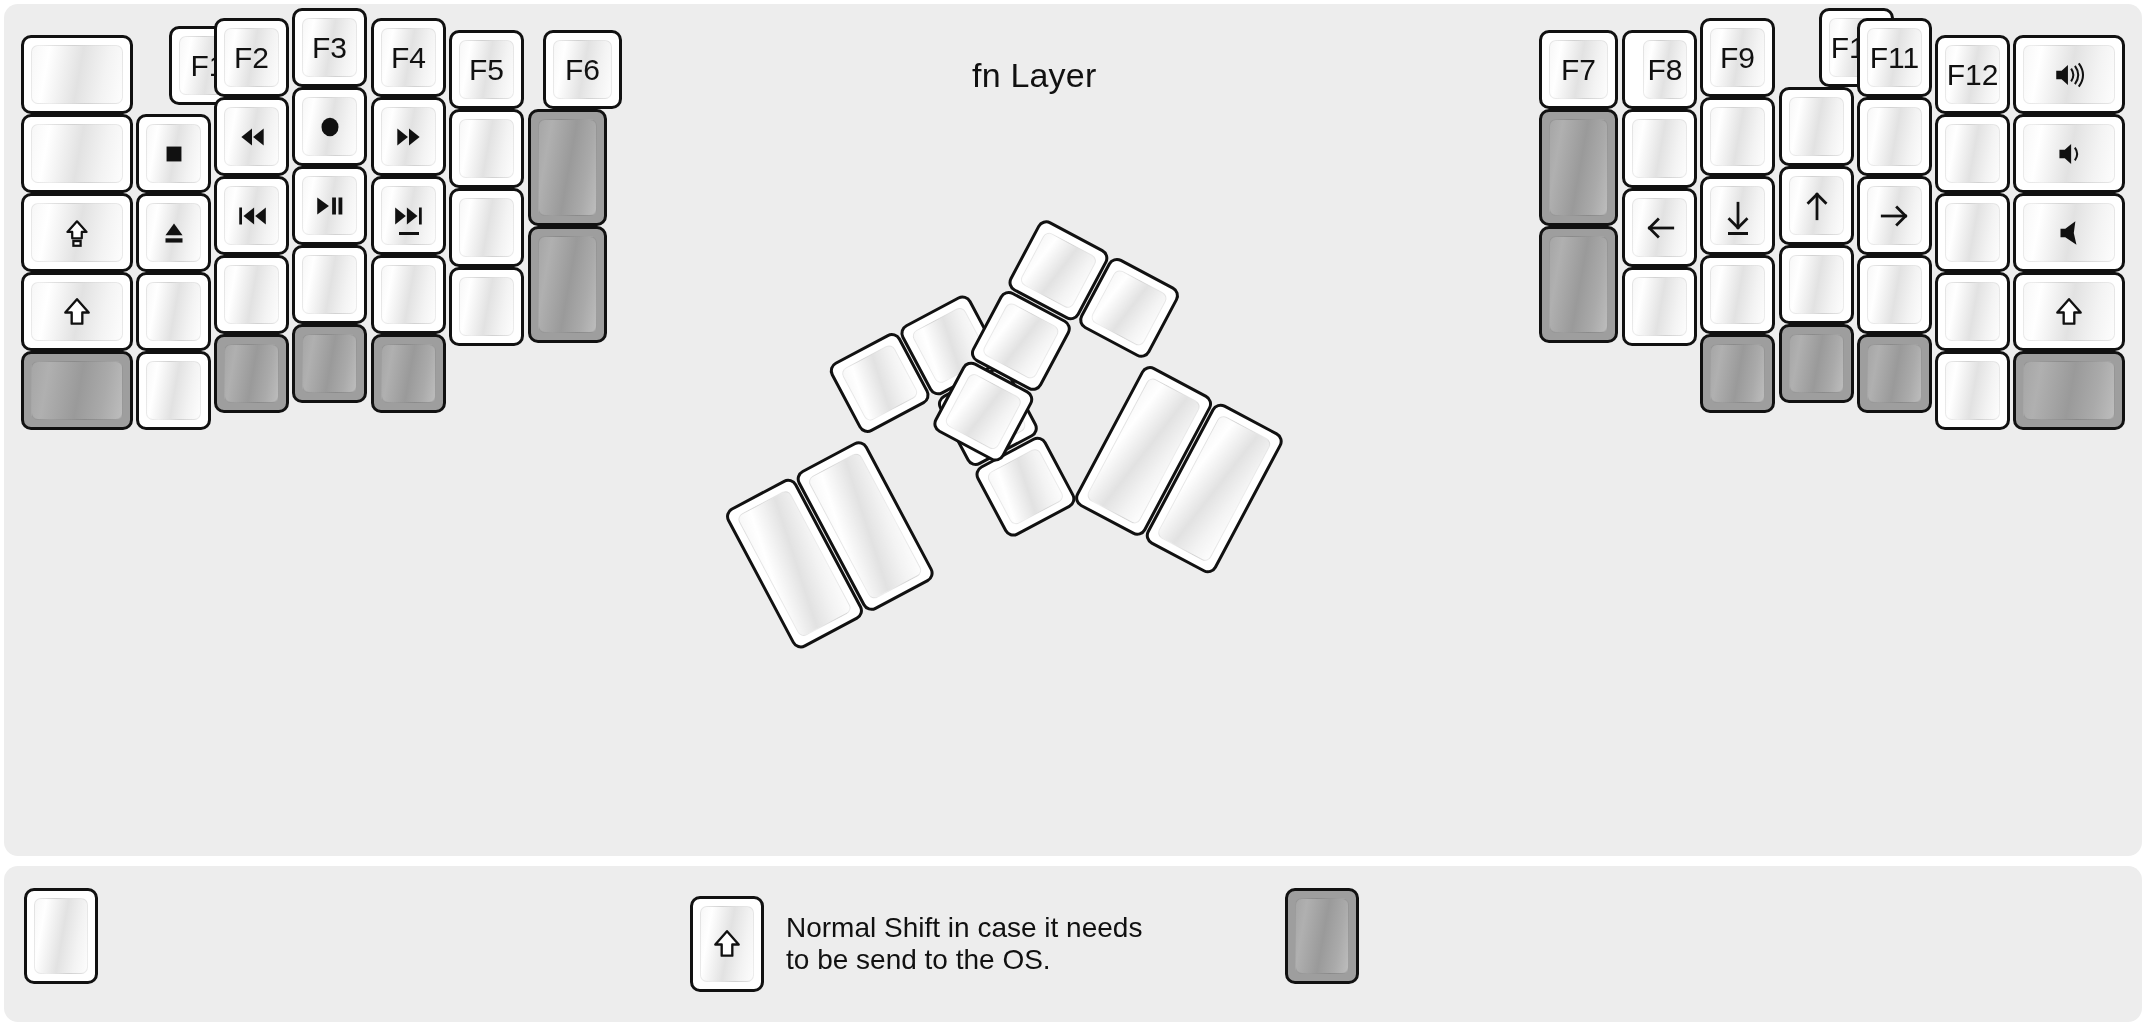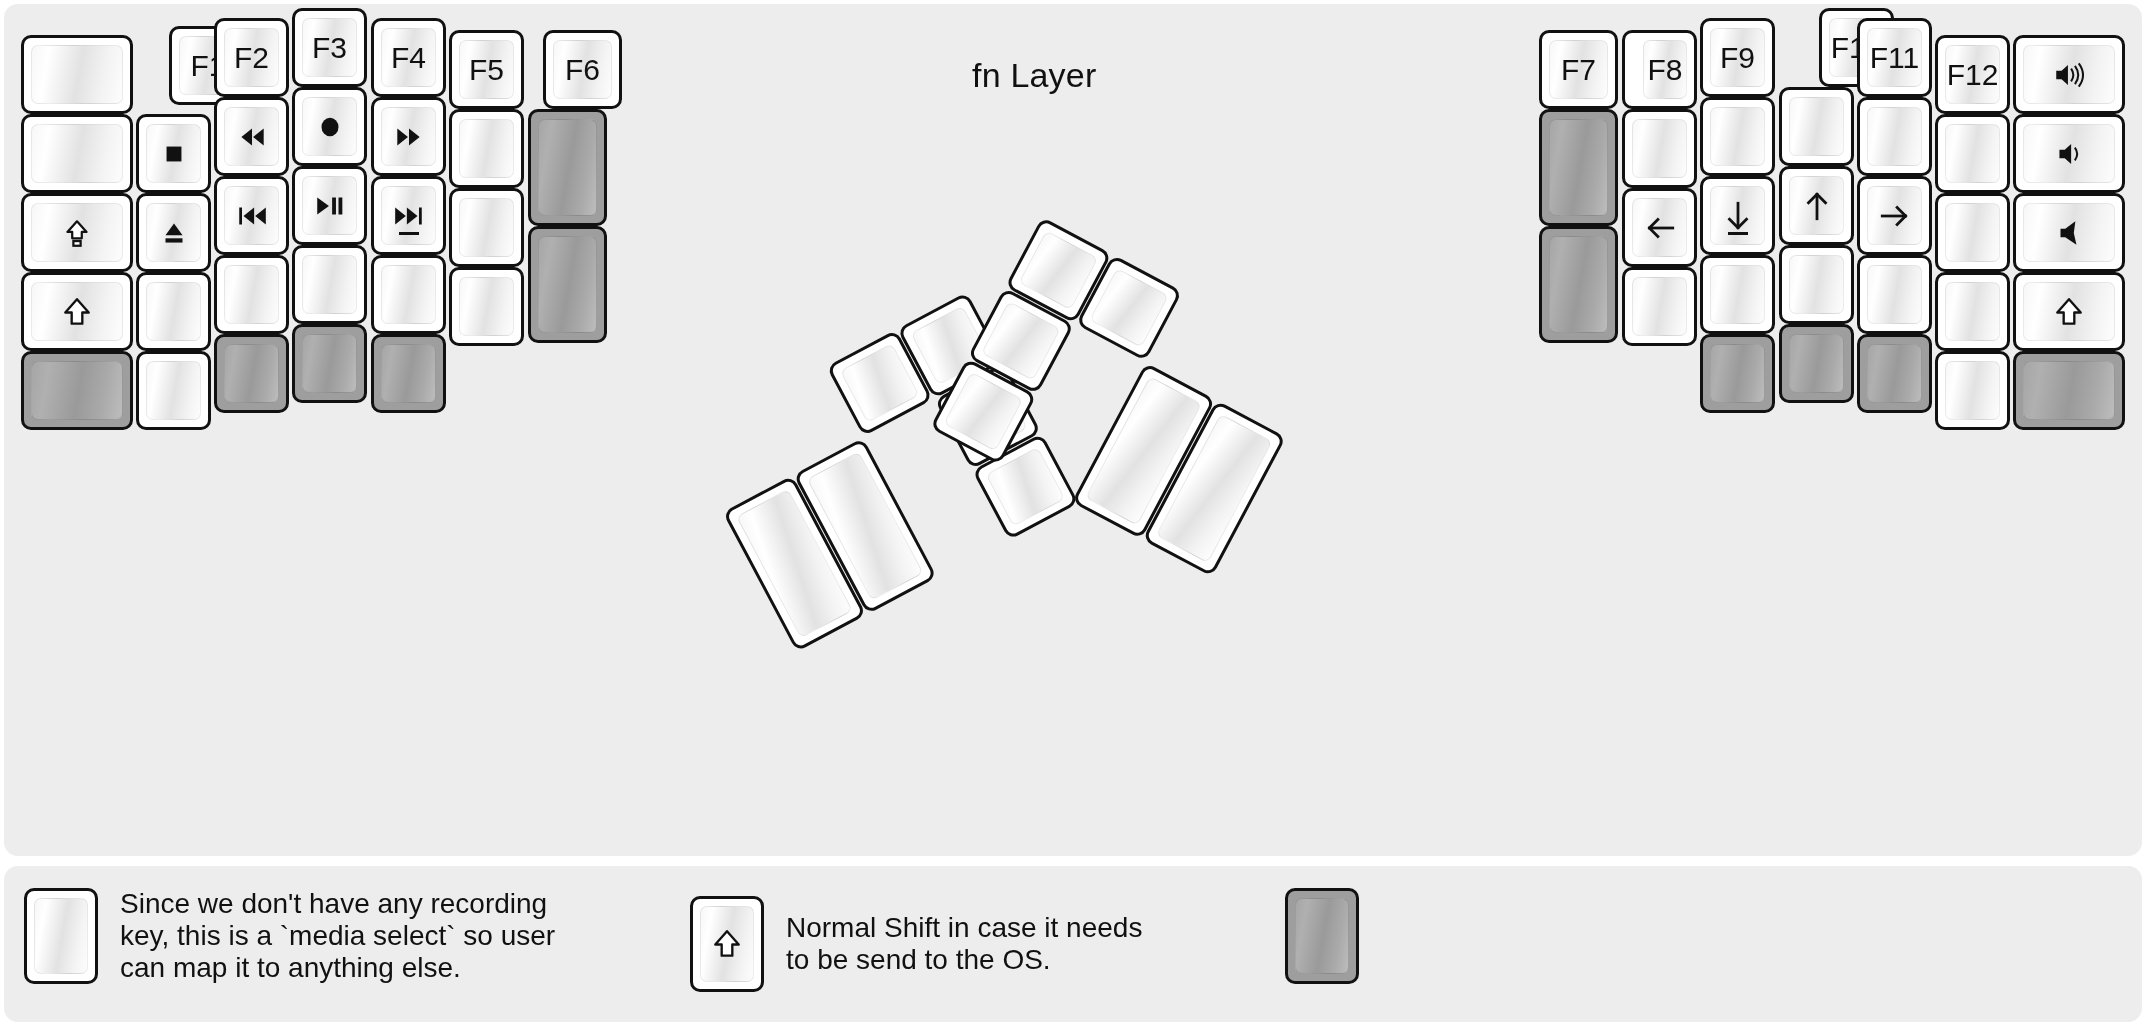--- a/index.html
+++ b/index.html
@@ -574,23 +574,20 @@
   <div class="panel" id="legend-panel"></div>
   <div id="legend-items">
       <div class="lg-item" style="left: 24px; top: 888px;">
         <div class="lg-key">
           <div class="key" style="left: 0px; top: 0px; width: 74px; height: 96px;">
             <div class="cap">
               <div class="legend"></div>
             </div>
           </div>
         </div>
-        <div class="lg-text">Since we don't have any recording
-key, this is a `media select` so user
-can map it to anything else.</div>
       </div>
       <div class="lg-item" style="left: 690px; top: 896px;">
         <div class="lg-key">
           <div class="key" style="left: 0px; top: 0px; width: 74px; height: 96px;">
             <div class="cap">
               <div class="legend">
                 <svg viewBox="0 0 32 32" width="34" height="34" fill="#111">
                   <path d="M16 4 L27 16.5 L21 16.5 L21 27 L11 27 L11 16.5 L5 16.5 Z" fill="#fff" stroke="#111" stroke-width="2.2" stroke-linejoin="round"></path>
                 </svg>
               </div>

